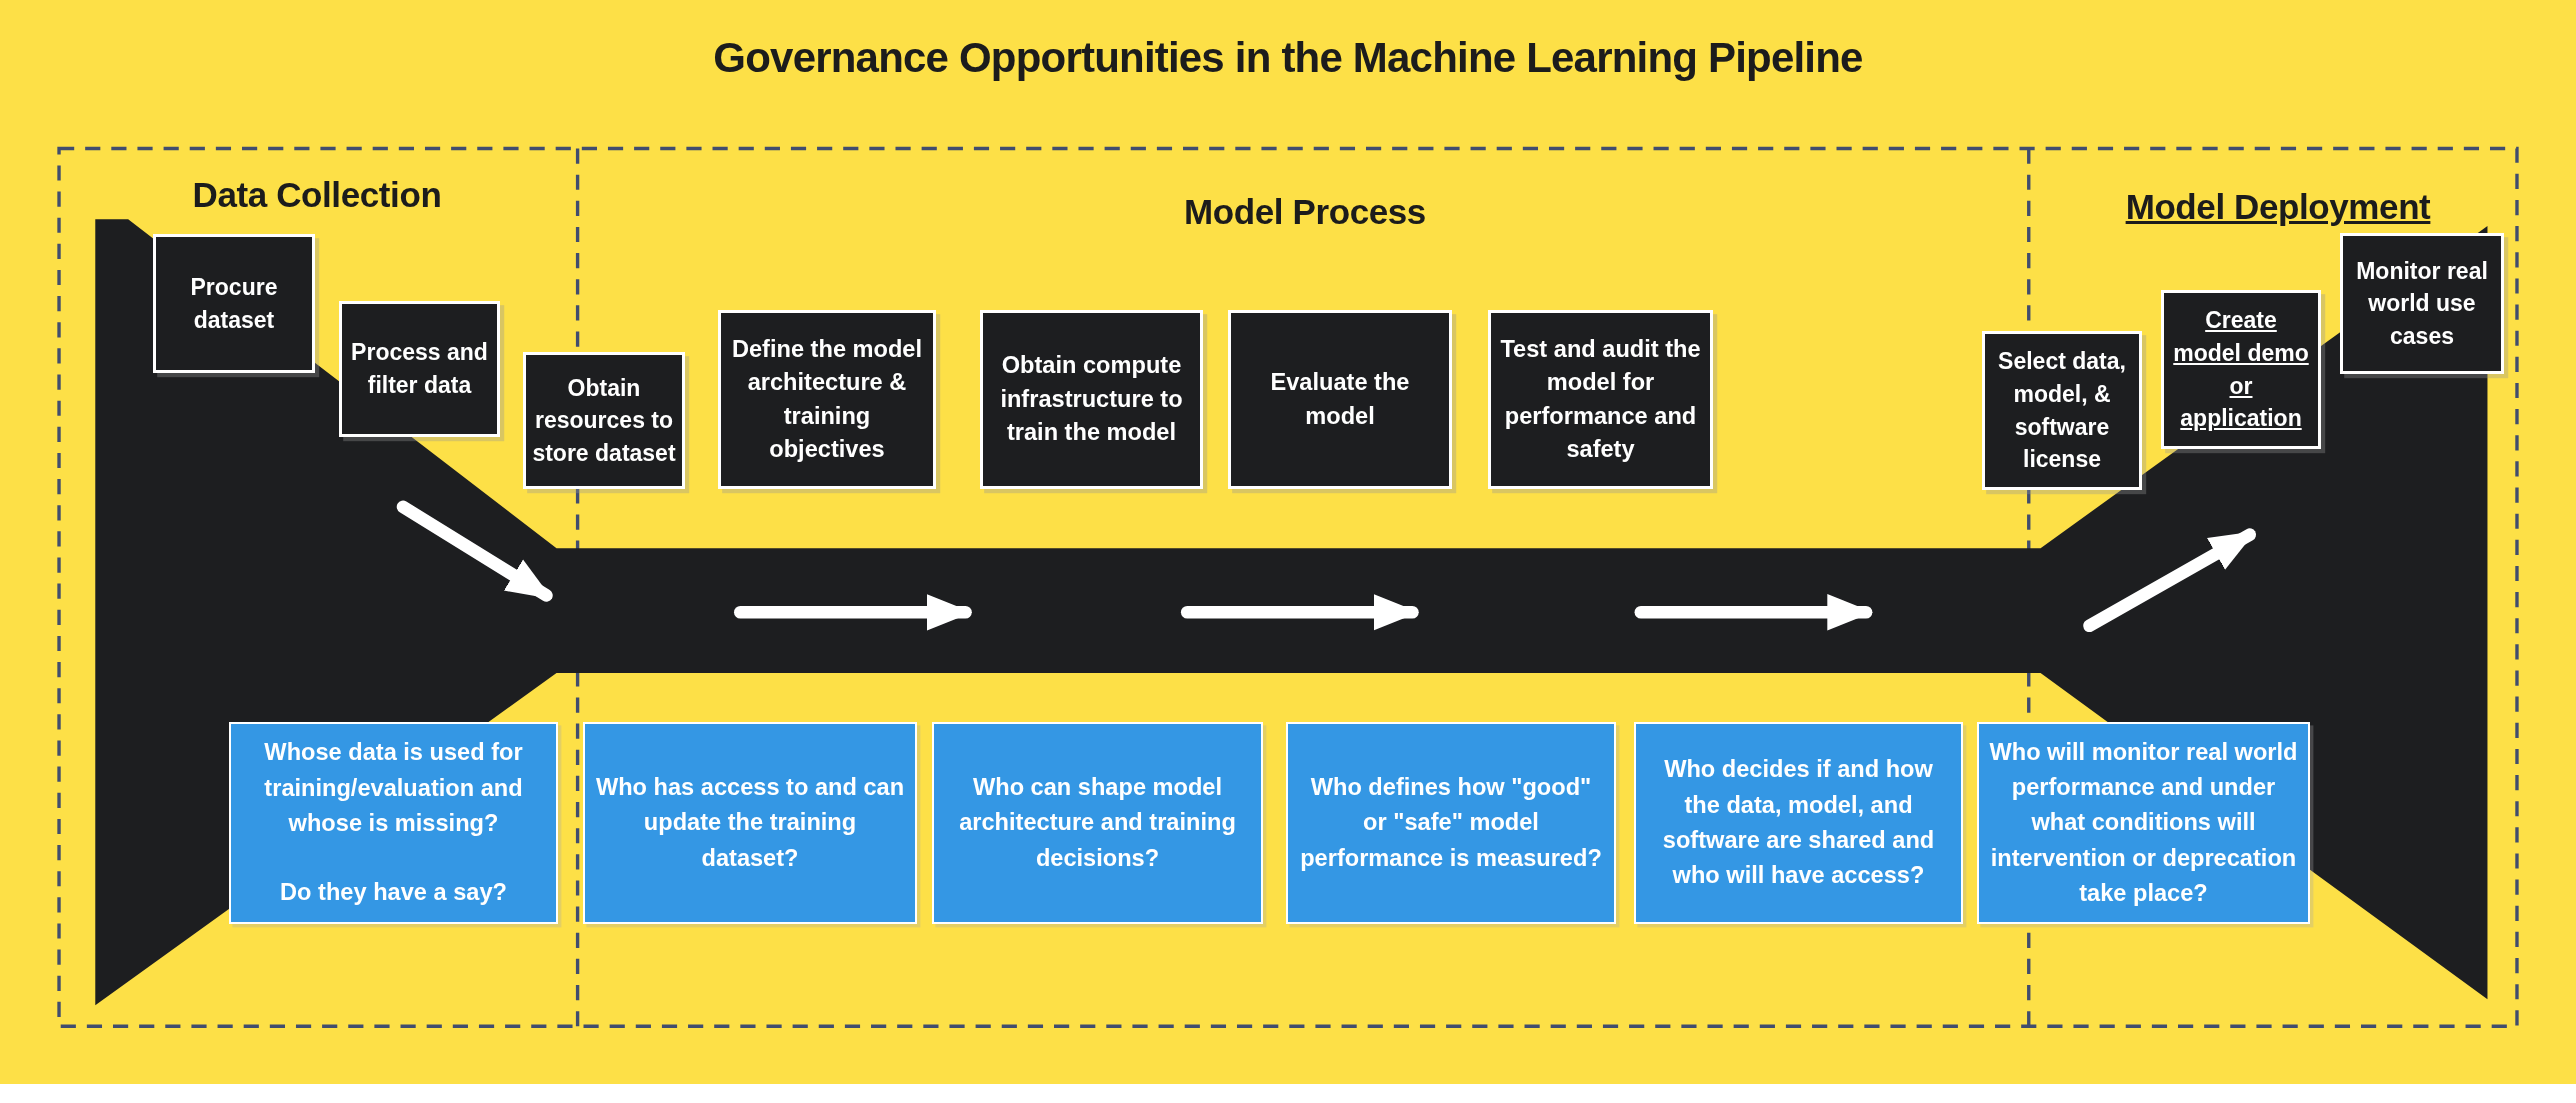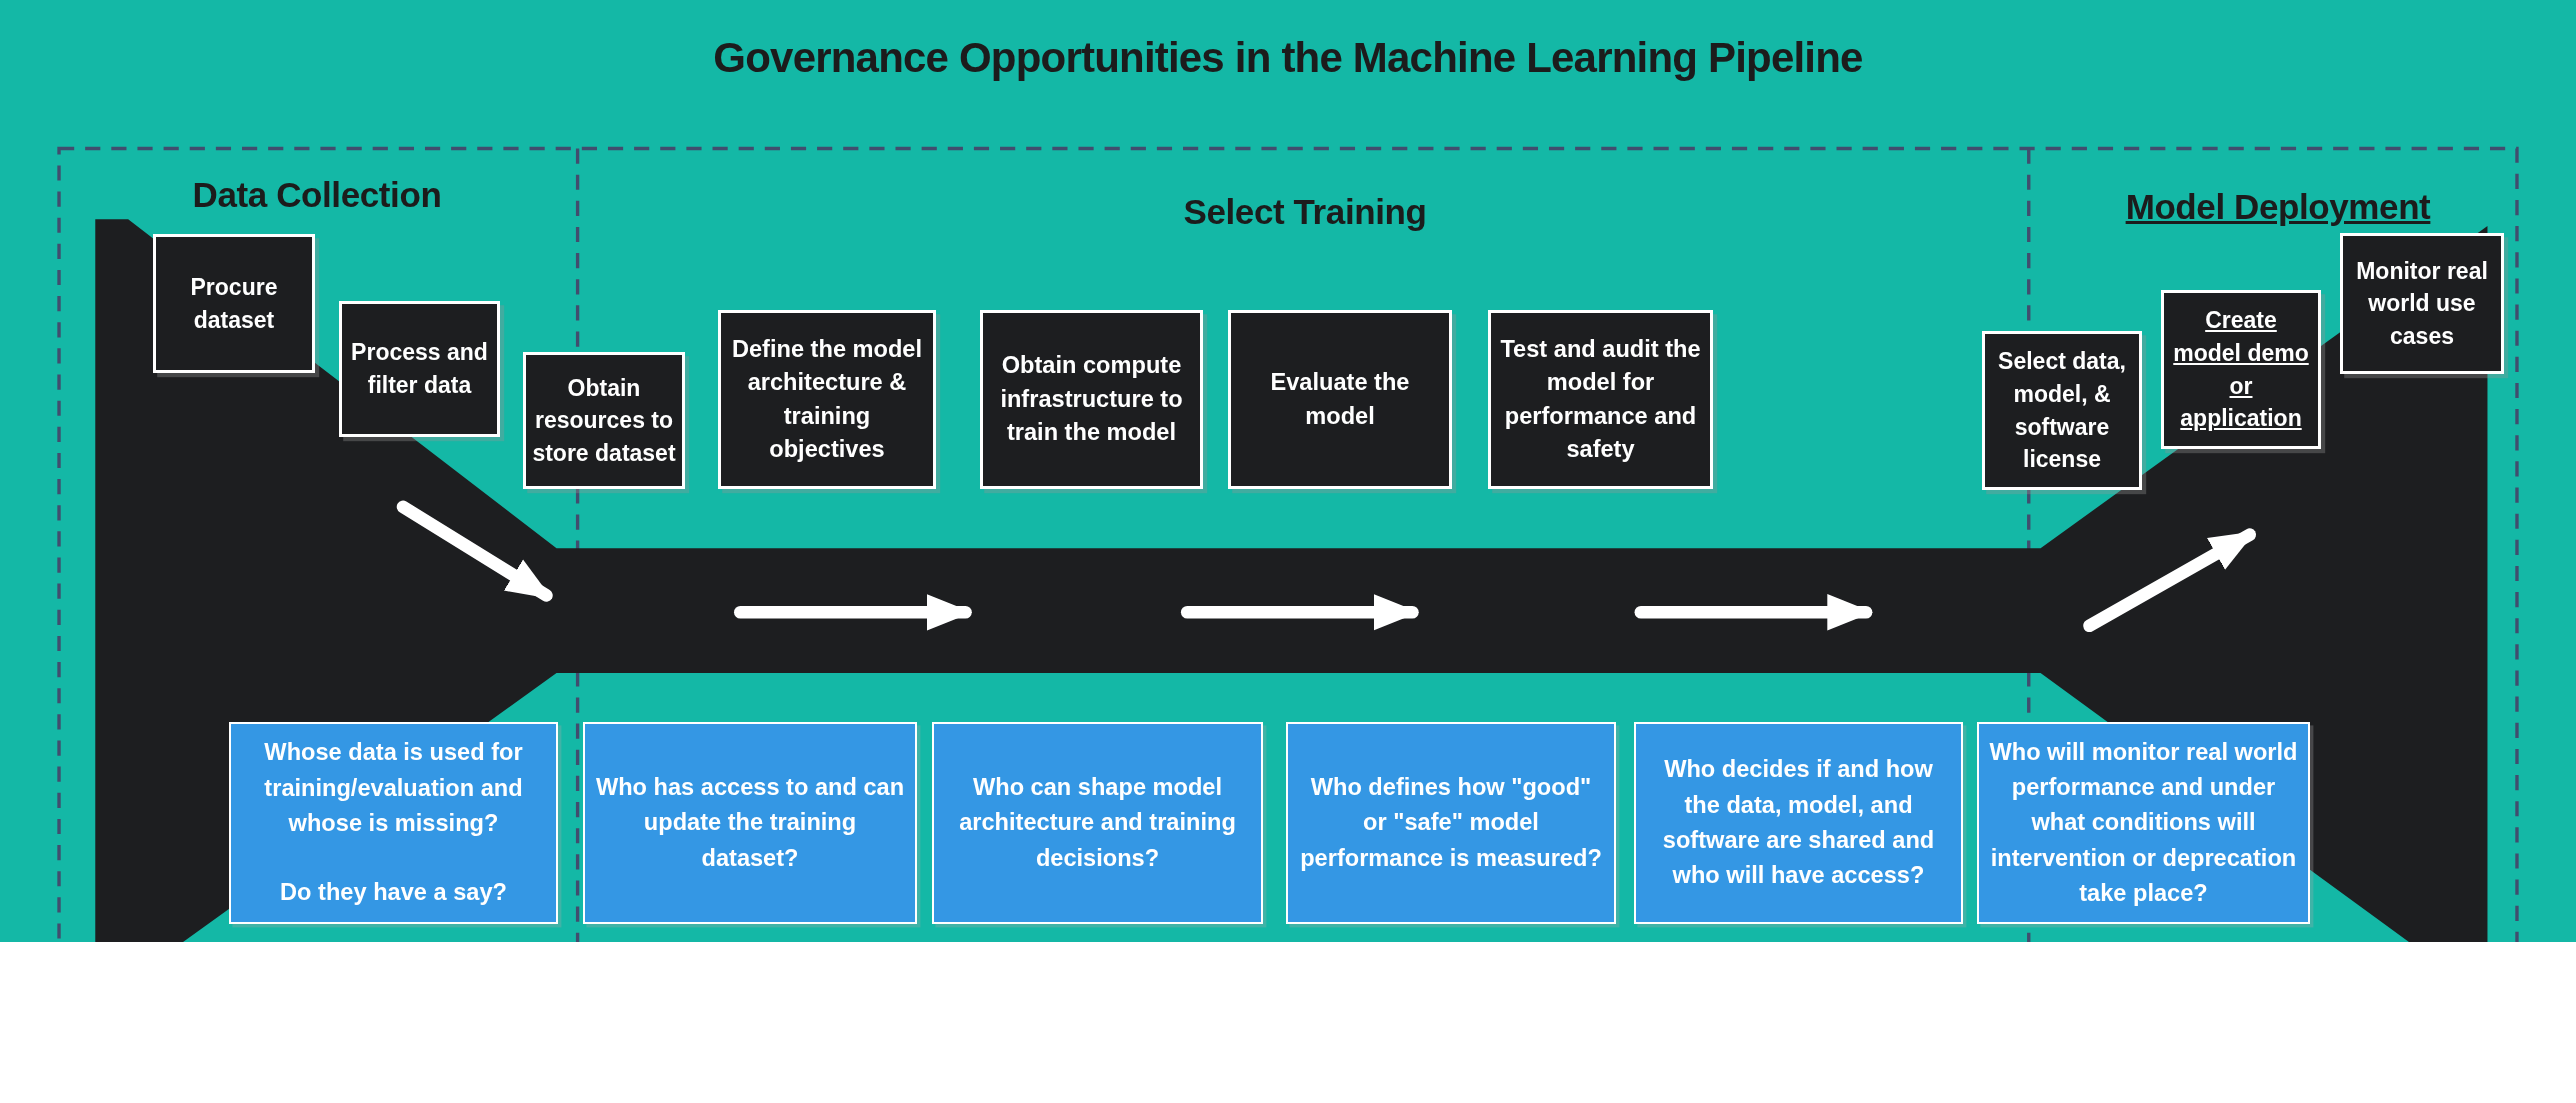--- a/index.html
+++ b/index.html
@@ -1,17 +1,17 @@
 <!DOCTYPE html>
 <html style="--black: #1d1e20; --blue: #3497e4; --dash: #414d6e; --heading: #1c1c1c;font-size:13.5px"><head>
 <meta charset="utf-8">
 <style>
   html,body{margin:0;padding:0;background:#ffffff;}
   body{font-family:"Liberation Sans","DejaVu Sans",sans-serif;}
-  .canvas{position:relative;width:2576px;height:942px;background:#14b8a6;overflow:hidden;}
+  .canvas{position:relative;width:2576px;height:1084px;background:#fde047;overflow:hidden;}
   .bg-svg{position:absolute;left:0;top:0;}
   .title{
     position:absolute;left:0;top:34px;width:2576px;text-align:center;
     font-size:42px;font-weight:bold;letter-spacing:-0.8px;color:var(--heading,#1c1c1c);
   }
   .section-header{
     position:absolute;width:422px;text-align:center;
     font-size:35px;font-weight:bold;letter-spacing:-0.4px;color:var(--heading,#1c1c1c);
   }
   .step{
@@ -60,21 +60,21 @@
       <line x1="878" y1="726" x2="1145" y2="726"></line>
       <line x1="1408" y1="726" x2="1675" y2="726"></line>
       <line x1="1946" y1="726" x2="2213" y2="726"></line>
       <line x1="2478" y1="742" x2="2668" y2="634"></line>
     </g>
   </svg>
 
   <div class="title">Governance Opportunities in the Machine Learning Pipeline</div>
 
   <div class="section-header" style="left:106px;top:175px;">Data Collection</div>
-  <div class="section-header" style="left:1094px;top:192px;">Select Training</div>
+  <div class="section-header" style="left:1094px;top:192px;">Model Process</div>
   <div class="section-header" style="left:2067px;top:187px;text-decoration:underline;">Model Deployment</div>
 
   <div class="step small" style="left:153px;top:234px;width:162px;height:139px;">Procure dataset</div>
   <div class="step small" style="left:339px;top:301px;width:161px;height:136px;">Process and filter data</div>
   <div class="step small" style="left:523px;top:352px;width:162px;height:137px;">Obtain resources to store dataset</div>
   <div class="step" style="left:718px;top:310px;width:218px;height:179px;">Define the model architecture &amp; training objectives</div>
   <div class="step" style="left:980px;top:310px;width:223px;height:179px;">Obtain compute infrastructure to train the model</div>
   <div class="step" style="left:1228px;top:310px;width:224px;height:179px;">Evaluate the model</div>
   <div class="step" style="left:1488px;top:310px;width:225px;height:179px;">Test and audit the model for performance and safety</div>
   <div class="step small" style="left:1982px;top:331px;width:160px;height:159px;">Select data, model, &amp; software license</div>

